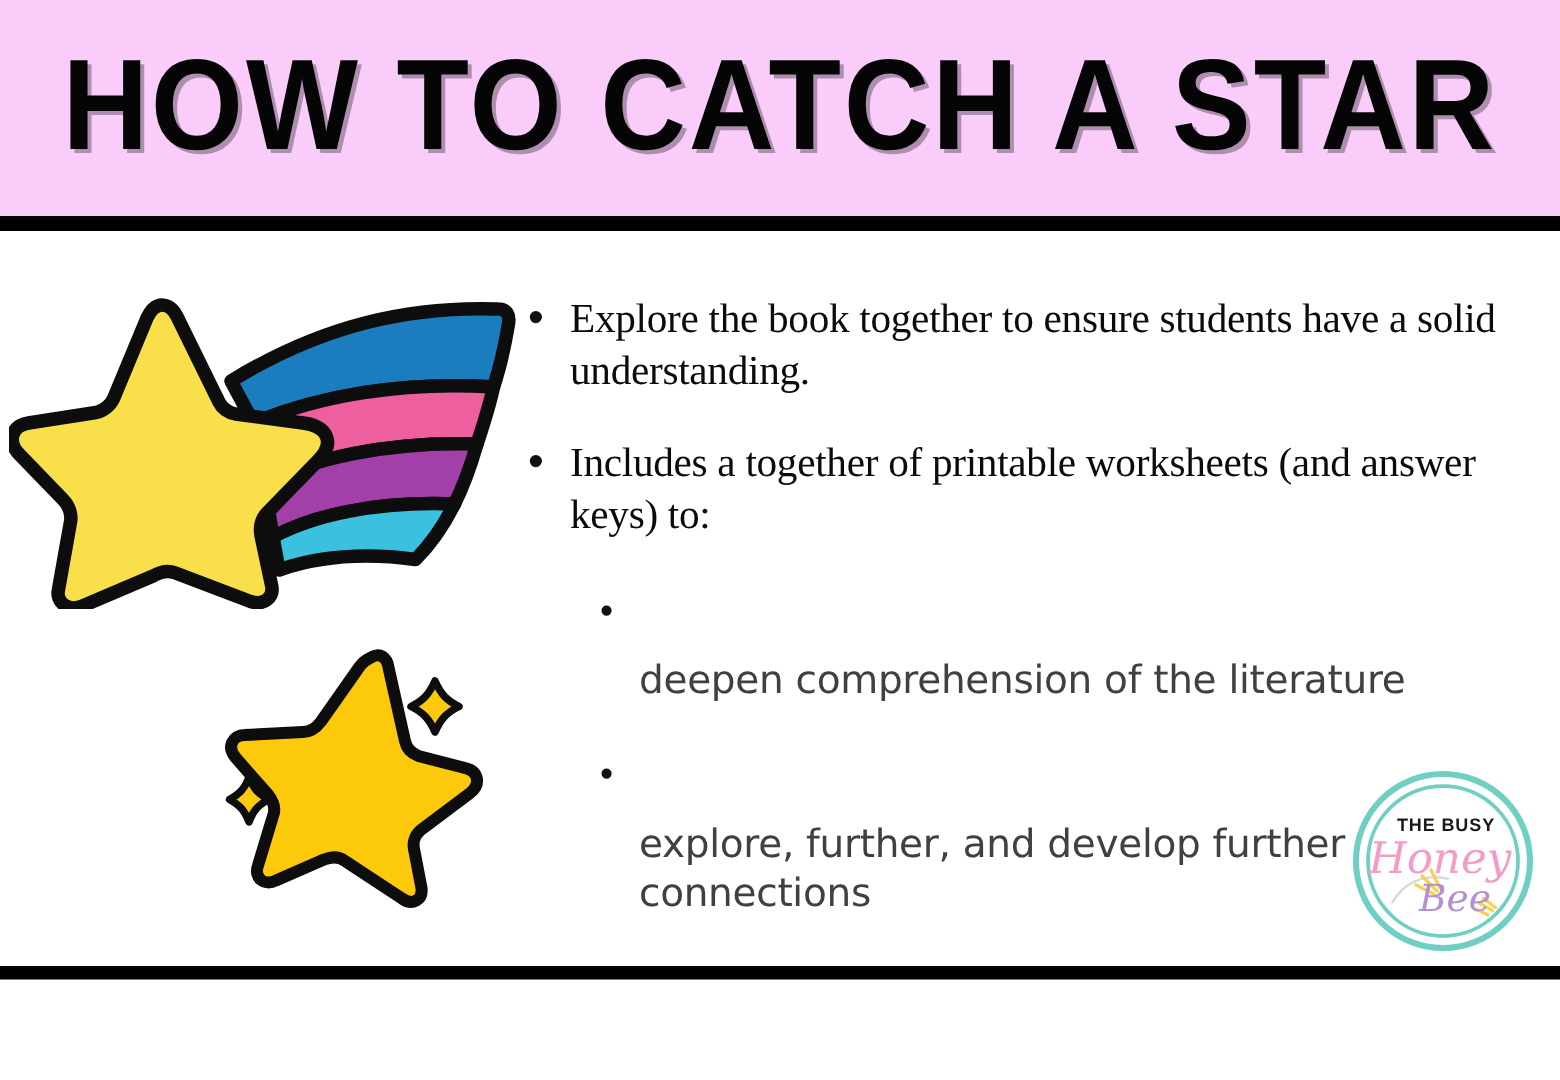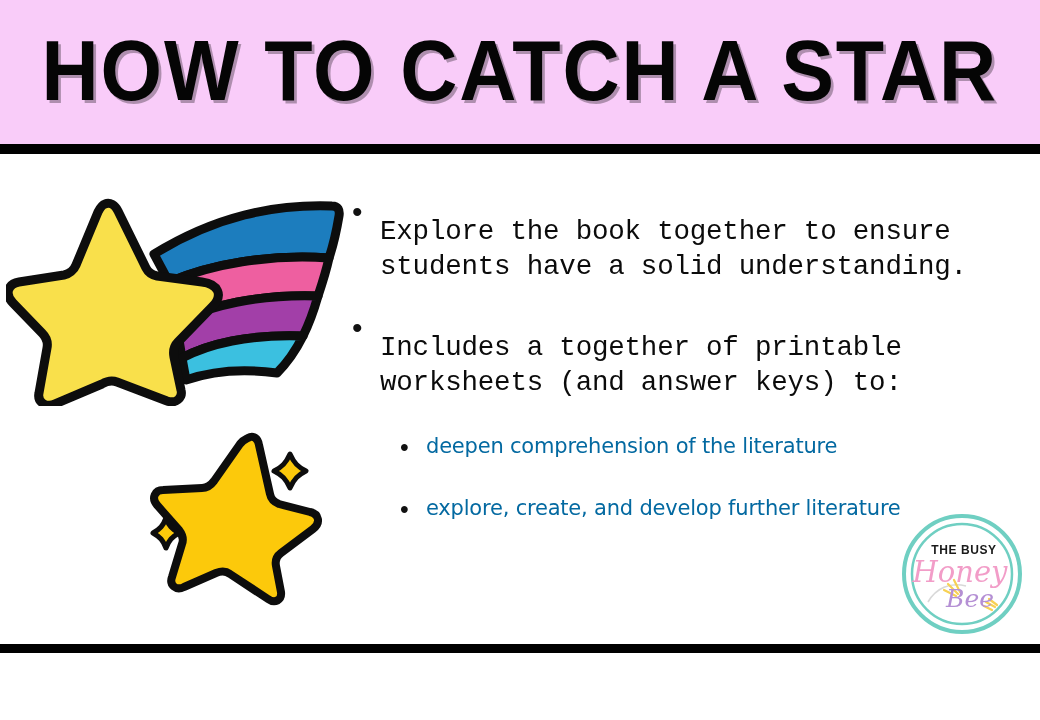--- a/index.html
+++ b/index.html
@@ -108,26 +108,25 @@
   .bullet-dot {
     flex: 0 0 auto;
     font-size: 30px;
     line-height: 36px;
     color: #111111;
     width: 28px;
     text-align: left;
   }
   .bullet-text {
     flex: 1 1 auto;
-    font-family: Liberation Mono, monospace;
+    font-family: Liberation Serif, serif;
     font-size: 27.5px;
     line-height: 35px;
     color: #0b0b0b;
     letter-spacing: -0.2px;
-    margin-top: 20px;
   }
 
   .sub-list {
     margin-top: 30px;
     margin-left: 48px;
   }
   .sub-row {
     display: flex;
     align-items: flex-start;
     margin-bottom: 28px;
@@ -136,24 +135,25 @@
   .sub-dot {
     flex: 0 0 auto;
     font-size: 25px;
     line-height: 34px;
     color: #111111;
     width: 26px;
   }
   .sub-text {
     flex: 1 1 auto;
     font-family: "DejaVu Sans", sans-serif;
-    font-size: 21px;
+    font-size: 26px;
     line-height: 33px;
-    color: #0369a1;
+    color: #404040;
     letter-spacing: -0.2px;
+    margin-top: 48px;
   }
 
   
   .logo-badge {
     position: absolute;
     left: 898px;
     top: 510px;
     width: 128px;
     height: 128px;
   }
@@ -270,21 +270,21 @@
         <span class="bullet-text">Includes a together of printable worksheets (and answer keys) to:</span>
       </div>
 
       <div class="sub-list">
         <div class="sub-row">
           <span class="sub-dot">•</span>
           <span class="sub-text">deepen comprehension of the literature</span>
         </div>
         <div class="sub-row">
           <span class="sub-dot">•</span>
-          <span class="sub-text">explore, create, and develop further literature</span>
+          <span class="sub-text">explore, further, and develop further connections</span>
         </div>
       </div>
     </div>
   </div>
 
   <svg class="logo-badge" viewBox="0 0 128 128">
     <circle cx="64" cy="64" r="58" fill="#ffffff" stroke="#6FCFC2" stroke-width="4"></circle>
     <circle cx="64" cy="64" r="50" fill="#ffffff" stroke="#6FCFC2" stroke-width="2.5"></circle>
 
     <path d="M30 92 C38 78 52 72 68 76" fill="none" stroke="#d8d8d8" stroke-width="1.6"></path>

